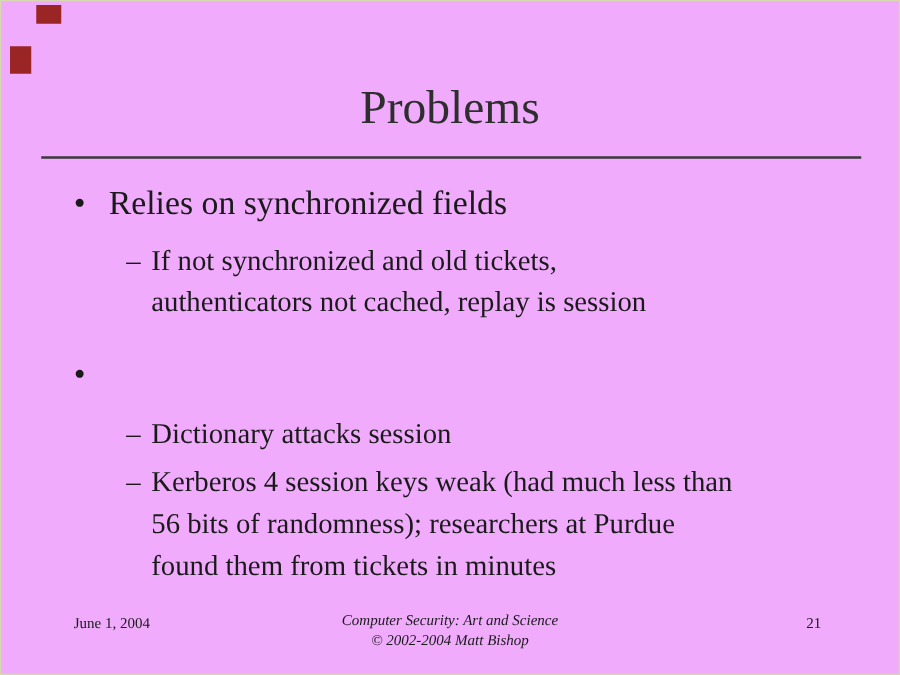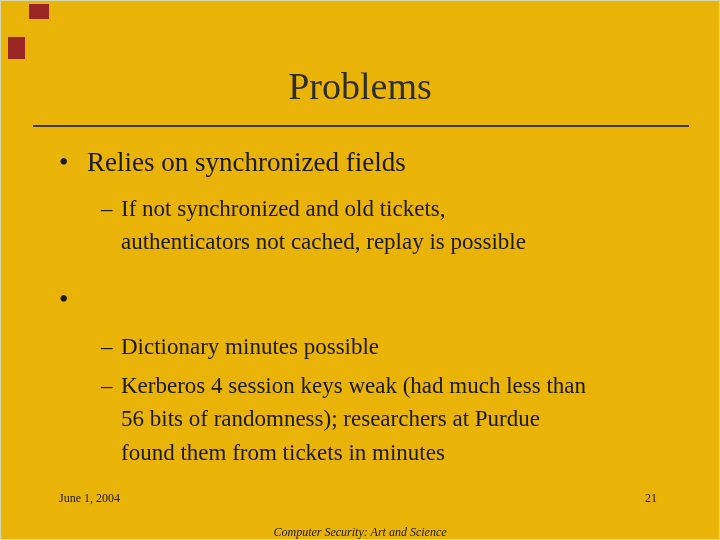--- a/index.html
+++ b/index.html
@@ -1,19 +1,19 @@
 <!DOCTYPE html>
 <html><head>
 <meta charset="utf-8">
 <style>
   html,body{margin:0;padding:0;background:#888;}
   .slide{
     position:relative;
     width:718px;height:538px;
-    background:#eab308;
+    background:#f0abfc;
     border:1px solid #D8D8B0;
     font-family:"Liberation Serif","DejaVu Serif",serif;
     color:#1A1A1A;
     overflow:hidden;
   }
   .accent{position:absolute;background:#992525;}
   .accent-top{left:28px;top:3px;width:20px;height:15px;}
   .accent-left{left:7px;top:36px;width:17px;height:22px;}
   .title{
     margin-top:64px;
@@ -46,21 +46,20 @@
     font-size:12px;
   }
   .footer-date{position:absolute;left:58px;top:2px;}
   .footer-center{
     position:absolute;left:50%;top:0;
     transform:translateX(-50%);
     text-align:center;
     font-style:italic;
     line-height:1.3;
     white-space:nowrap;
-    margin-top:36px;
   }
   .footer-page{position:absolute;right:62px;top:2px;}
 </style>
 </head>
 <body>
 
 <div class="slide">
 
   <div class="accent accent-top"></div>
   <div class="accent accent-left"></div>
@@ -70,40 +69,41 @@
 
   <div class="body">
 
     <div class="row lvl1 mt-first">
       <span class="marker">•</span>
       <span class="text">Relies on synchronized fields</span>
     </div>
 
     <div class="row lvl2 w1 mt-sub">
       <span class="marker">–</span>
-      <span class="text">If not synchronized and old tickets, authenticators not cached, replay is possible</span>
+      <span class="text">If not synchronized and old tickets, authenticators not cached, replay is session</span>
     </div>
 
     <div class="row lvl1 mt-section">
       <span class="marker">•</span>
     </div>
 
     <div class="row lvl2 mt-sub">
       <span class="marker">–</span>
-      <span class="text">Dictionary minutes possible</span>
+      <span class="text">Dictionary attacks session</span>
     </div>
 
     <div class="row lvl2 w2 mt-sub-tight">
       <span class="marker">–</span>
       <span class="text">Kerberos 4 session keys weak (had much less than 56 bits of randomness); researchers at Purdue found them from tickets in minutes</span>
     </div>
 
   </div>
 
   <div class="footer">
     <span class="footer-date">June 1, 2004</span>
     <span class="footer-center">
       <span>Computer Security: Art and Science</span><br>
+      <span>© 2002-2004 Matt Bishop</span>
     </span>
     <span class="footer-page">21</span>
   </div>
 
 </div>
 
 </body></html>

